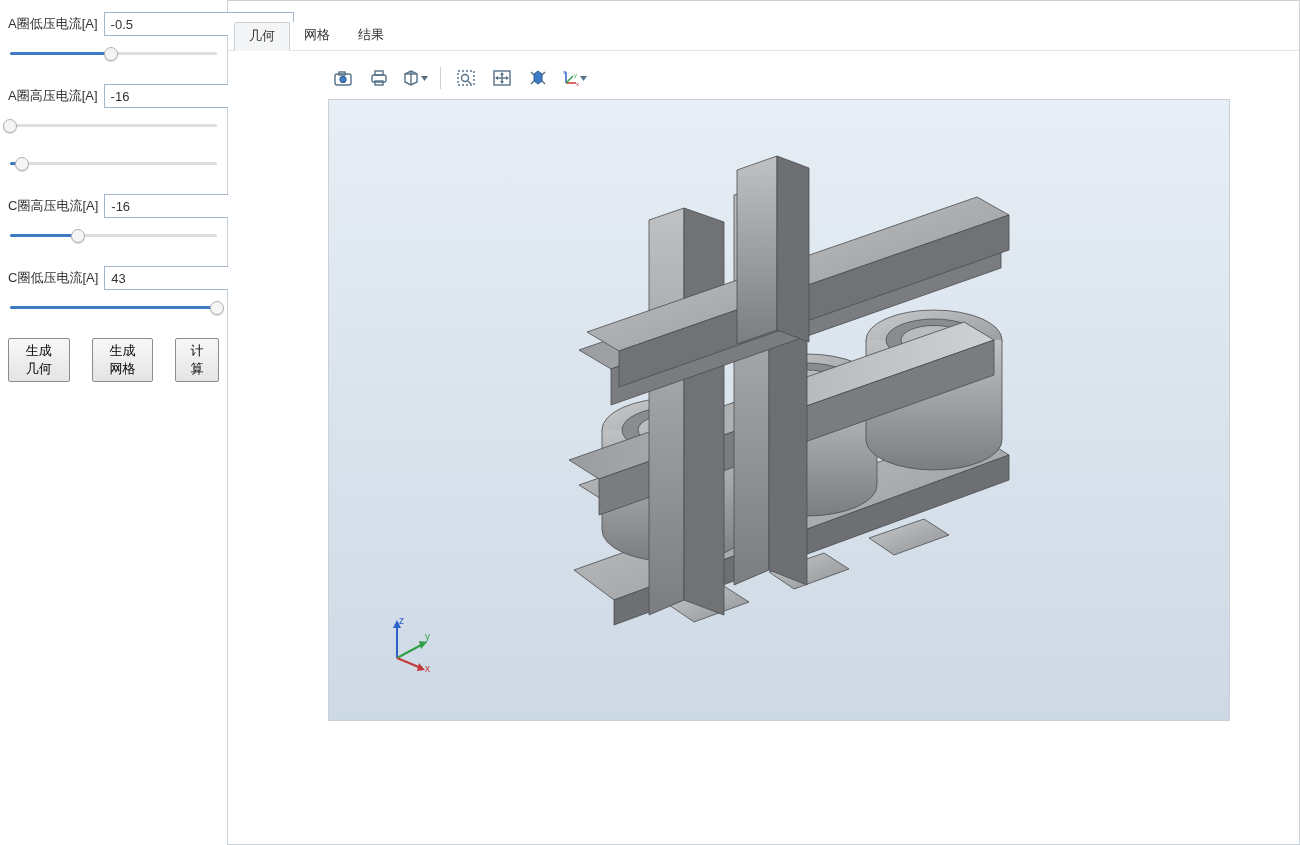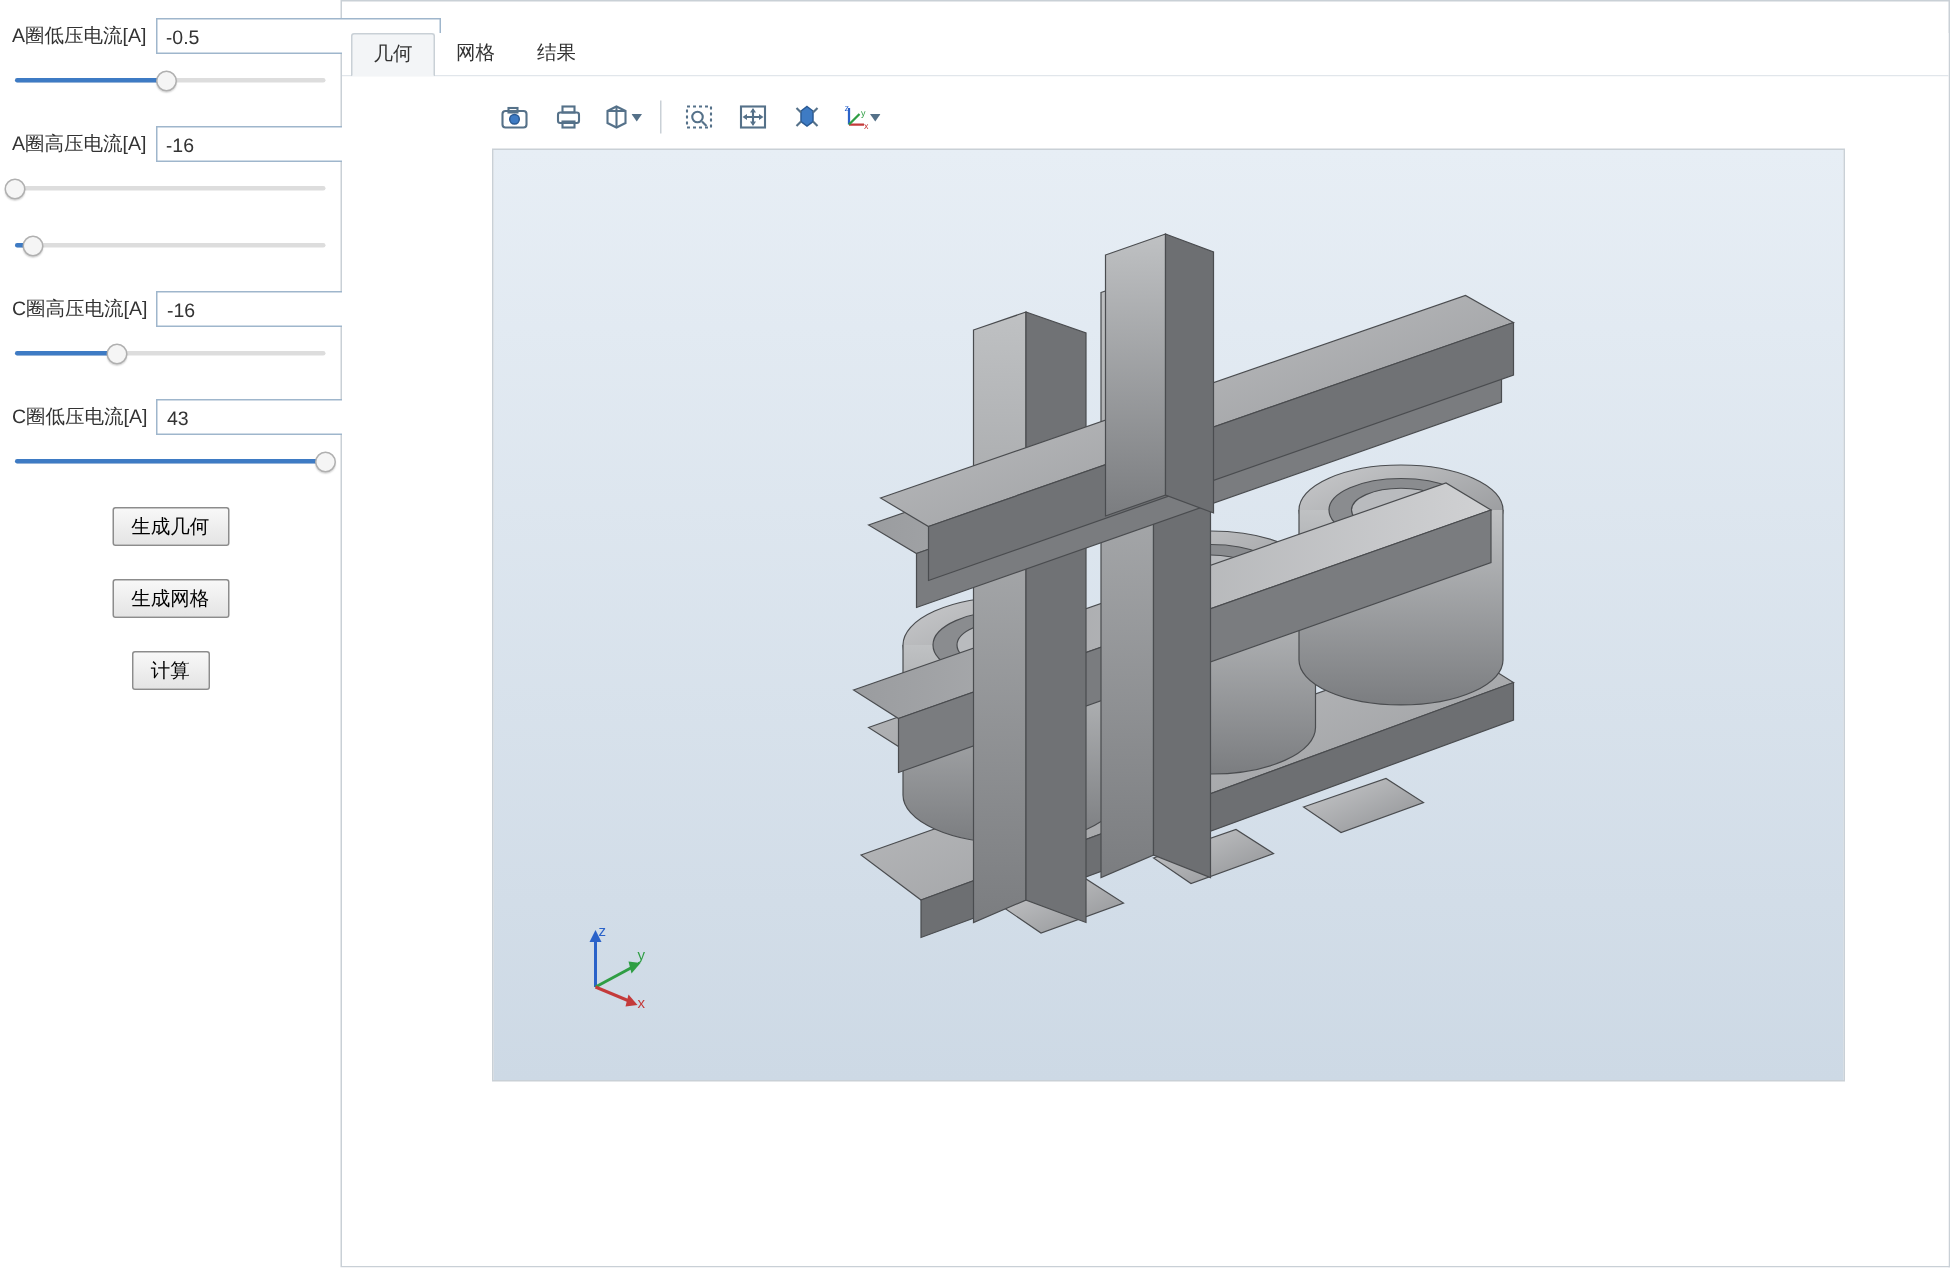--- a/index.html
+++ b/index.html
@@ -6,21 +6,21 @@
   .app{display:flex;height:845px;width:1300px;box-sizing:border-box;}
   .sidebar{width:228px;border-right:1px solid #c9d0d6;padding:12px 8px;box-sizing:border-box;background:#fff;}
   .param{margin-bottom:24px;}
   .param-row{display:flex;align-items:center;gap:6px;}
   .param-label{width:94px;text-align:left;font-size:13px;white-space:nowrap;}
   .param-input{flex:1;border:1px solid #9fb6cc;padding:2px 6px;font-size:13px;height:18px;background:#fff;color:#333;}
   .slider-wrap{position:relative;height:14px;margin:10px 2px 0 2px;}
   .slider-track{position:absolute;top:6px;left:0;right:0;height:3px;background:#ddd;border-radius:2px;}
   .slider-fill{position:absolute;top:6px;left:0;height:3px;background:#3e7bc4;border-radius:2px;}
   .slider-thumb{position:absolute;top:1px;width:12px;height:12px;border-radius:50%;background:#f5f5f5;border:1px solid #b0b0b0;box-shadow:0 1px 1px rgba(0,0,0,.15);transform:translateX(-50%);}
-  .btn-col{display:flex;flex-direction:column;align-items:center;gap:22px;margin-top:10px;}
+  .btn-col{display:flex;flex-direction:row;align-items:center;gap:22px;margin-top:10px;}
   .btn{border:1px solid #8c8c8c;background:linear-gradient(#f8f8f8,#e4e4e4);padding:3px 12px;font-size:13px;cursor:default;border-radius:2px;}
   .main{flex:1;border:1px solid #c9d0d6;border-left:none;box-sizing:border-box;display:flex;flex-direction:column;}
   .tabbar{display:flex;font-size:13px;background:#fff;padding-left:6px;border-bottom:1px solid #e1e6eb;margin-top:21px;}
   .tab{padding:4px 14px 5px 14px;cursor:default;color:#333;}
   .tab.active{background:#f3f5f7;border:1px solid #c9d0d6;border-bottom:1px solid #f3f5f7;margin-bottom:-1px;border-radius:2px 2px 0 0;}
   .canvas-wrap{flex:1;padding:48px 26px 18px 100px;box-sizing:border-box;background:#fff;}
   .toolbar{position:absolute;margin-top:-36px;display:flex;align-items:center;gap:6px;}
   .tbtn{width:28px;height:28px;border:1px solid transparent;border-radius:3px;display:flex;align-items:center;justify-content:center;background:#fff;}
   .tsep{width:1px;height:22px;background:#c9d0d6;margin:0 4px;}
   .tdrop{width:7px;height:7px;margin-left:1px;}

